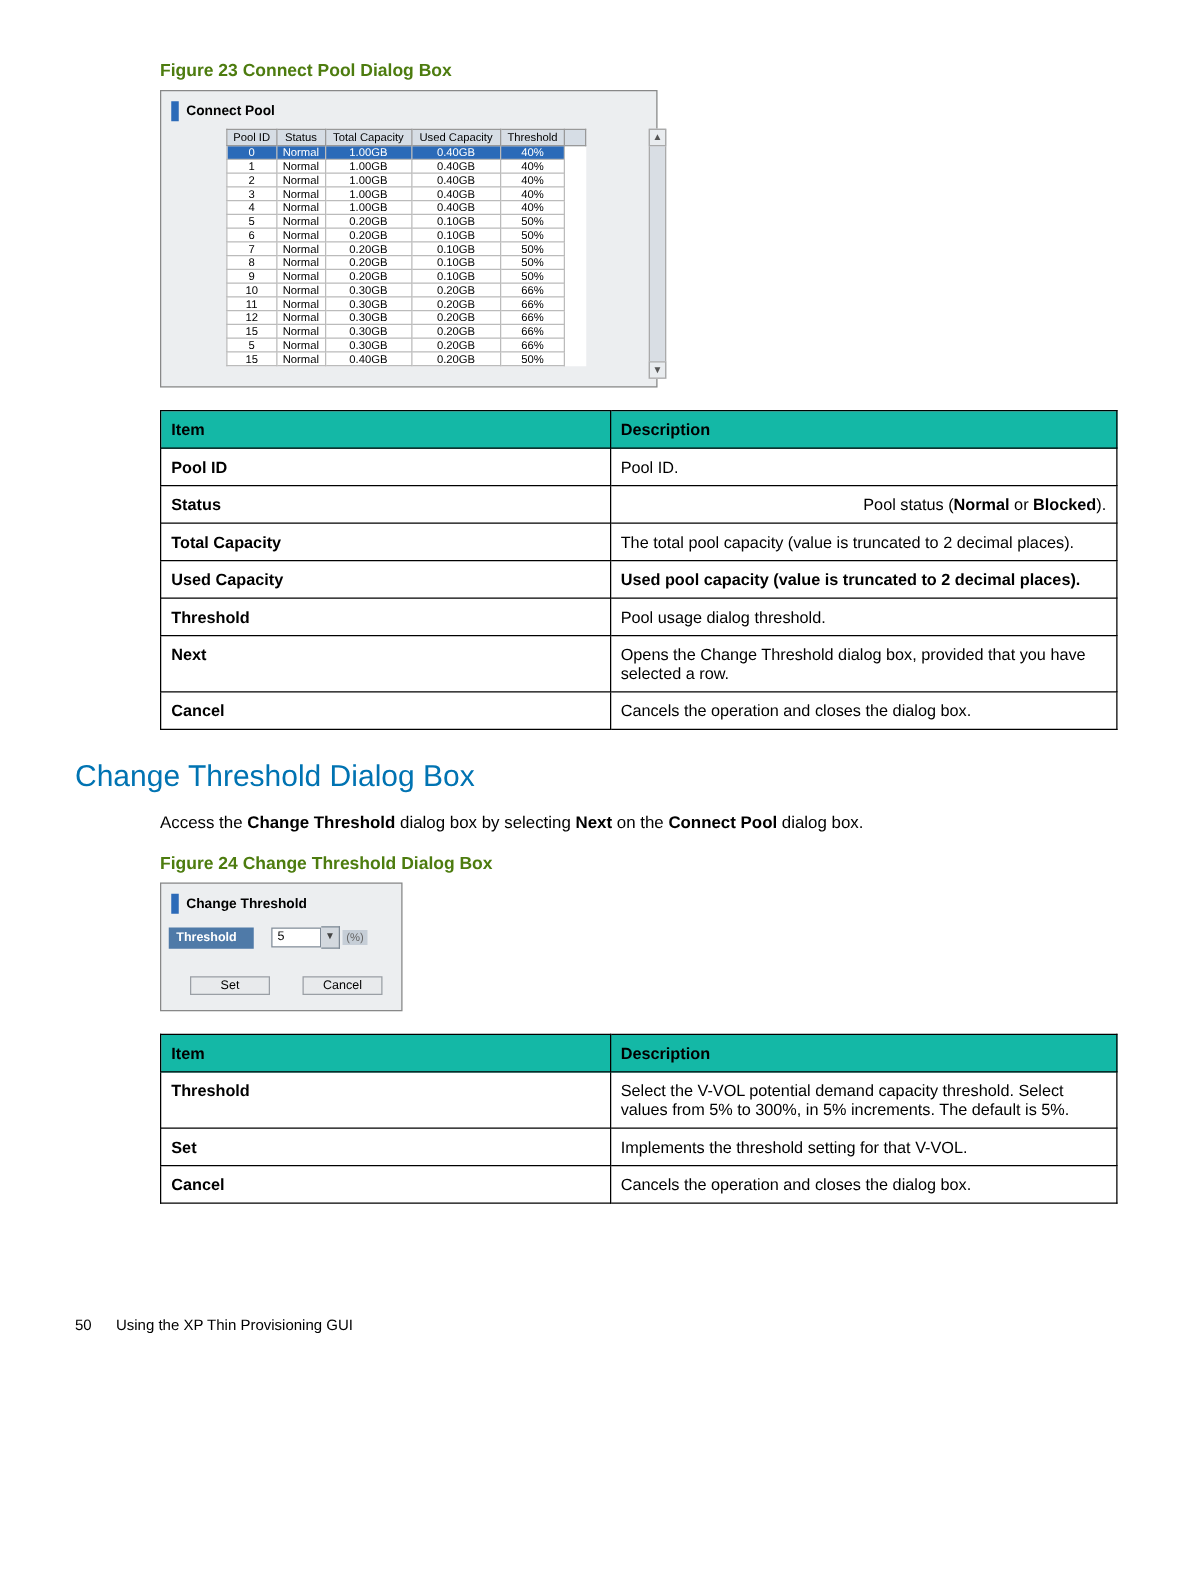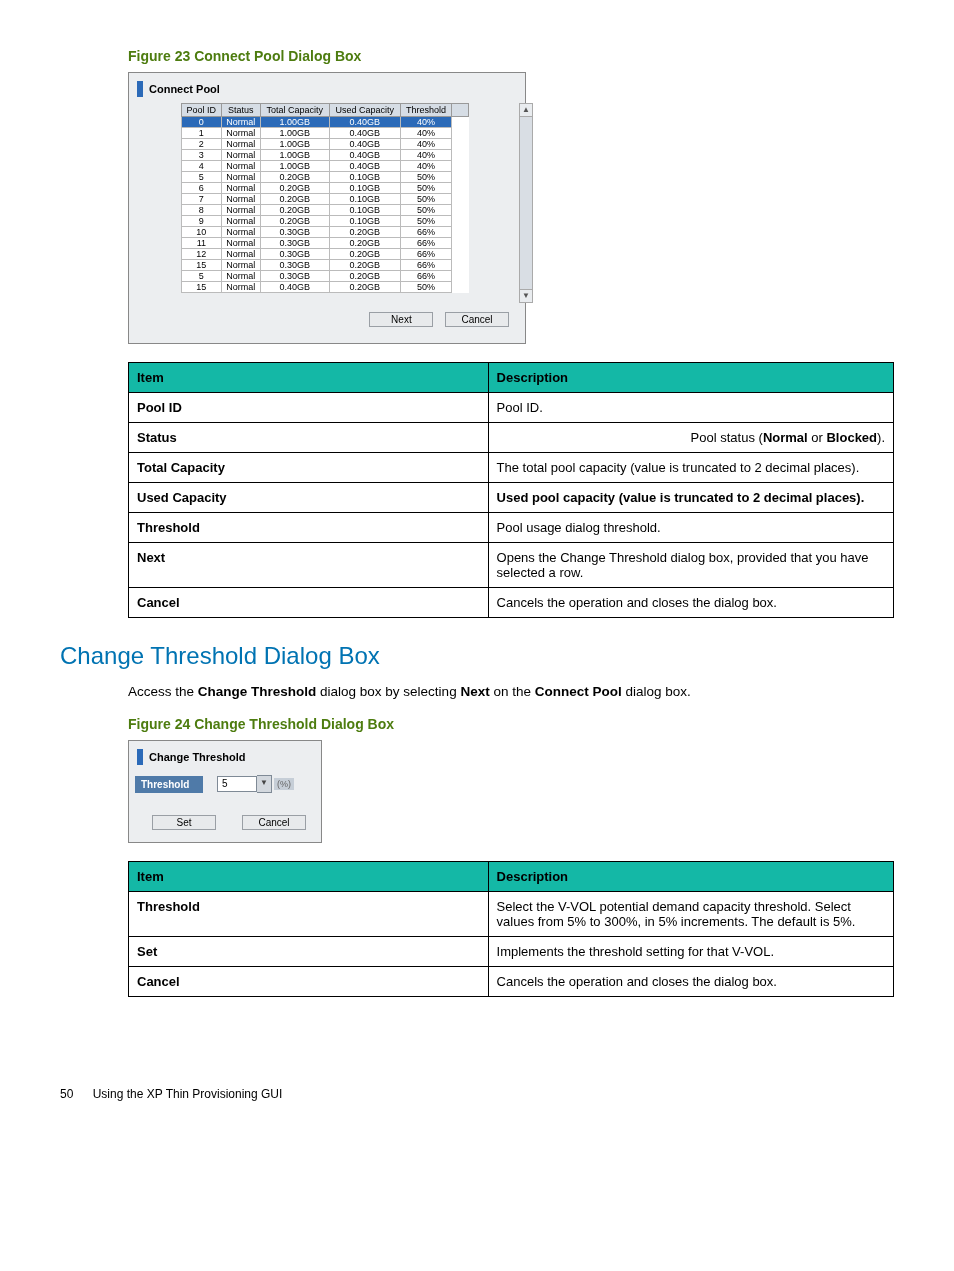--- a/index.html
+++ b/index.html
@@ -344,24 +344,20 @@
             <td>0.40GB</td>
             <td>0.20GB</td>
             <td>50%</td>
           </tr>
         </tbody>
     </table>
     <div class="scrollbar">
       <div class="arrow">▲</div>
       <div class="arrow">▼</div>
     </div>
-  </div>
-  <div class="dialog-buttons">
-    <span class="dlg-btn">Next</span>
-    <span class="dlg-btn">Cancel</span>
   </div>
 </div>
 
 <table class="desc" id="desc23">
   <colgroup>
       <col class="item">
       <col>
     </colgroup>
 <thead>
       <tr>

